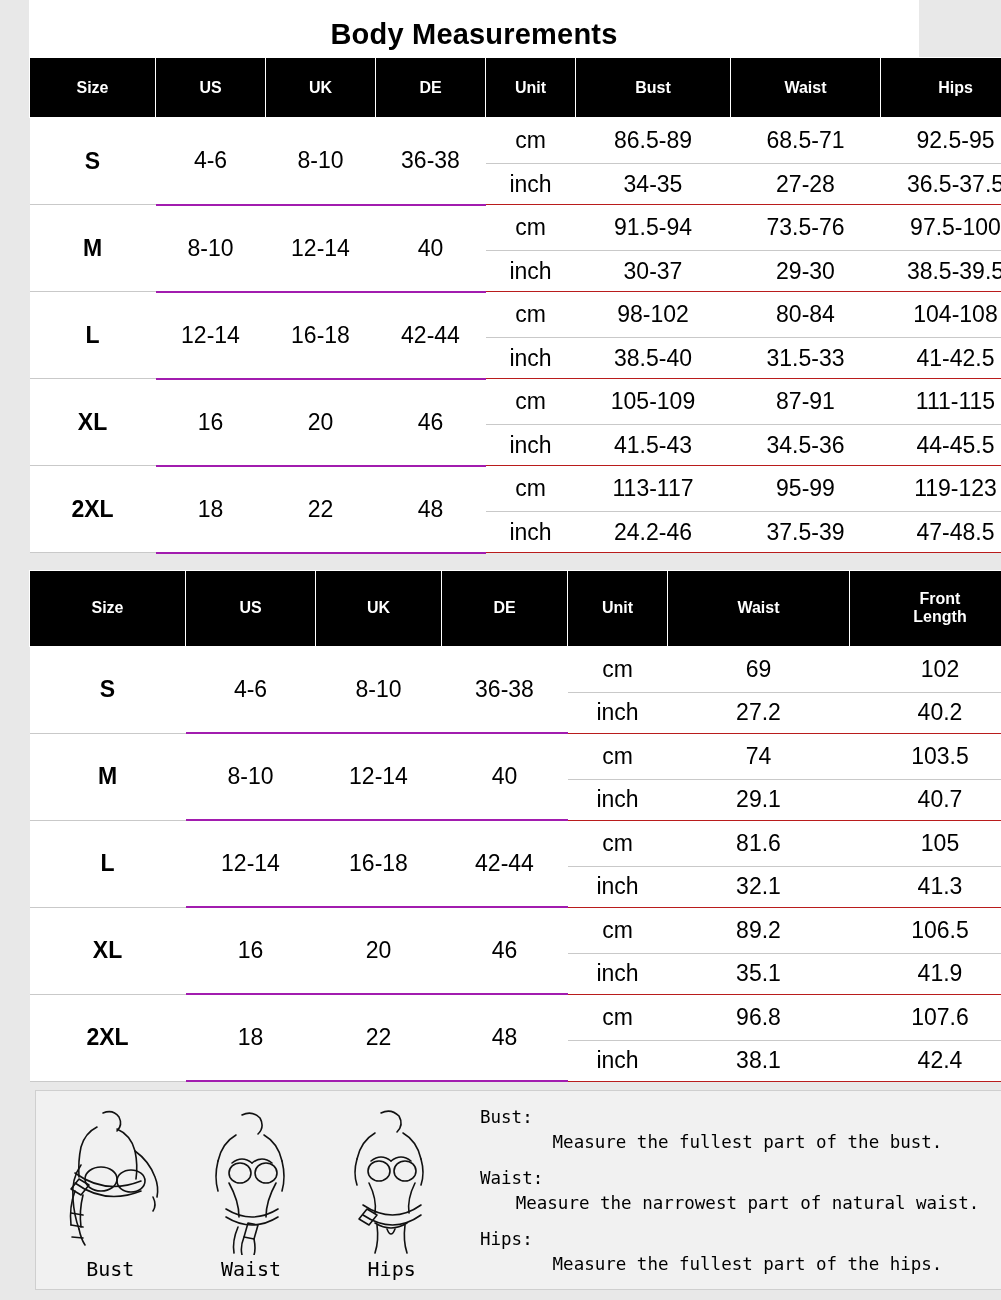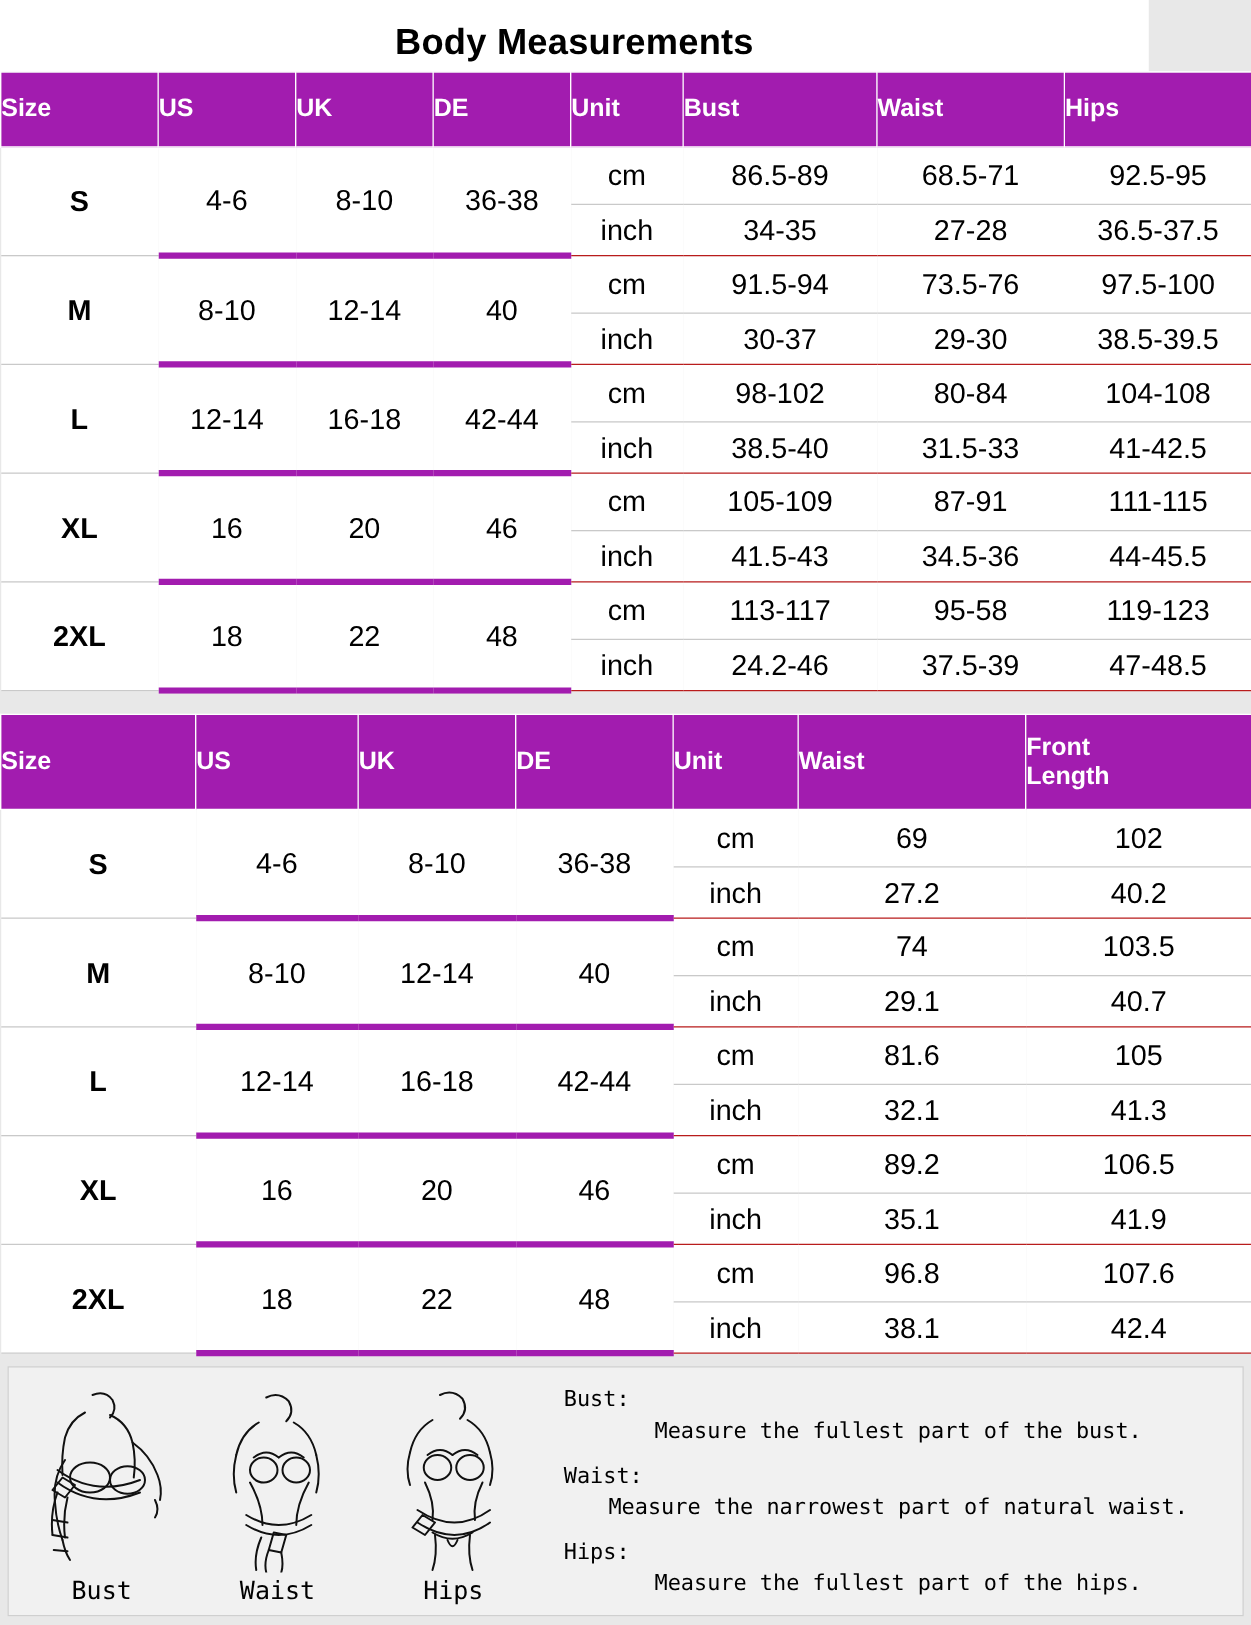--- a/index.html
+++ b/index.html
@@ -13,20 +13,21 @@
     font-family: "Liberation Sans", sans-serif;
     color: #000;
     overflow: hidden;
   }
   .page {
     width: 919px;
     height: 1300px;
     display: flex;
     flex-direction: column;
     box-sizing: border-box;
+    padding-left: 29px;
   }
 
   
   .panel {
     background: #ffffff;
     box-sizing: border-box;
   }
   .panel-title {
     text-align: center;
     font-size: 29px;
@@ -36,44 +37,44 @@
   .gap {
     background: #e8e8e8;
   }
 
   table.sizechart {
     width: 1001px;
     border-collapse: collapse;
     table-layout: fixed;
   }
   table.sizechart th {
-    background: #a21caf;
+    background: #000000;
     color: #fff;
-    font-size: 20px;
+    font-size: 16px;
     font-weight: bold;
-    text-align: left;
+    text-align: center;
     vertical-align: middle;
     padding: 0;
     border: 1px solid #ffffff;
   }
   table.sizechart td {
     text-align: center;
     vertical-align: middle;
     font-size: 23px;
     padding: 0;
     background: #fff;
   }
   td.sizecell {
     font-weight: bold;
     font-size: 26px;
     border-bottom: 1px solid #c9c9c9;
   }
   td.regioncell {
     font-size: 23px;
-    border-bottom: 5px solid #a21caf;
+    border-bottom: 2px solid #a21caf;
   }
   td.unitcell {
     font-size: 22px;
   }
   td.cm {
     color: #000000;
   }
   td.inch {
     color: #000;
   }
@@ -249,21 +250,21 @@
         <td class="valcell inch">44-45.5</td>
       </tr>
 
       <tr class="cmrow">
         <td class="sizecell" rowspan="2">2XL</td>
         <td class="regioncell" rowspan="2">18</td>
         <td class="regioncell" rowspan="2">22</td>
         <td class="regioncell" rowspan="2">48</td>
         <td class="unitcell cm">cm</td>
         <td class="valcell cm">113-117</td>
-        <td class="valcell cm">95-58</td>
+        <td class="valcell cm">95-99</td>
         <td class="valcell cm">119-123</td>
       </tr>
       <tr class="inchrow">
         <td class="unitcell inch">inch</td>
         <td class="valcell inch">24.2-46</td>
         <td class="valcell inch">37.5-39</td>
         <td class="valcell inch">47-48.5</td>
       </tr>
     </tbody>
   </table>

